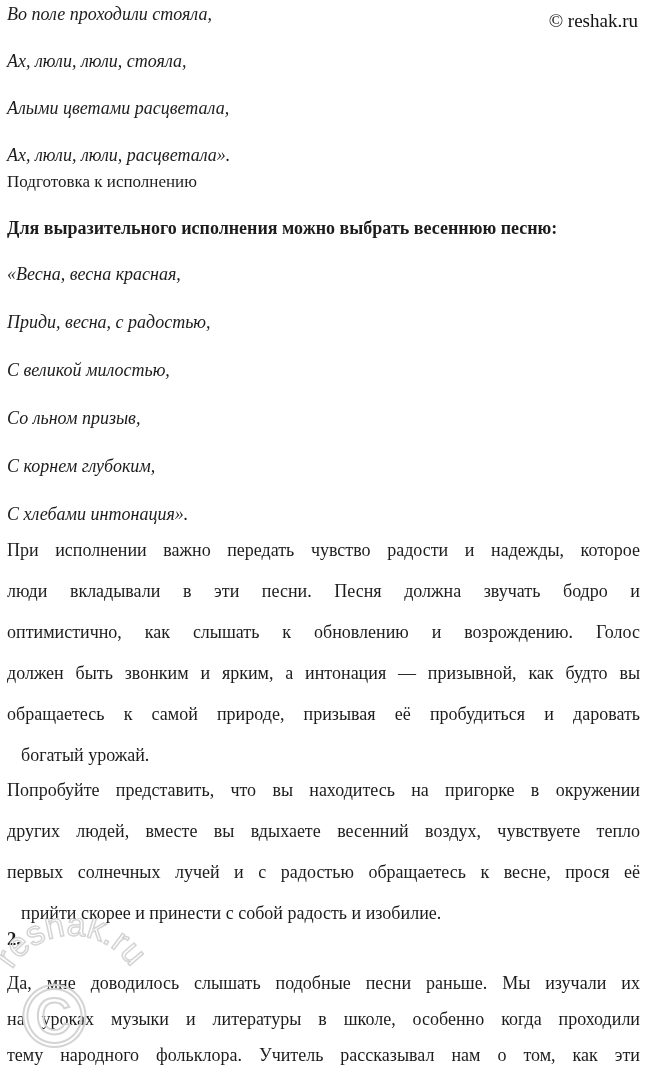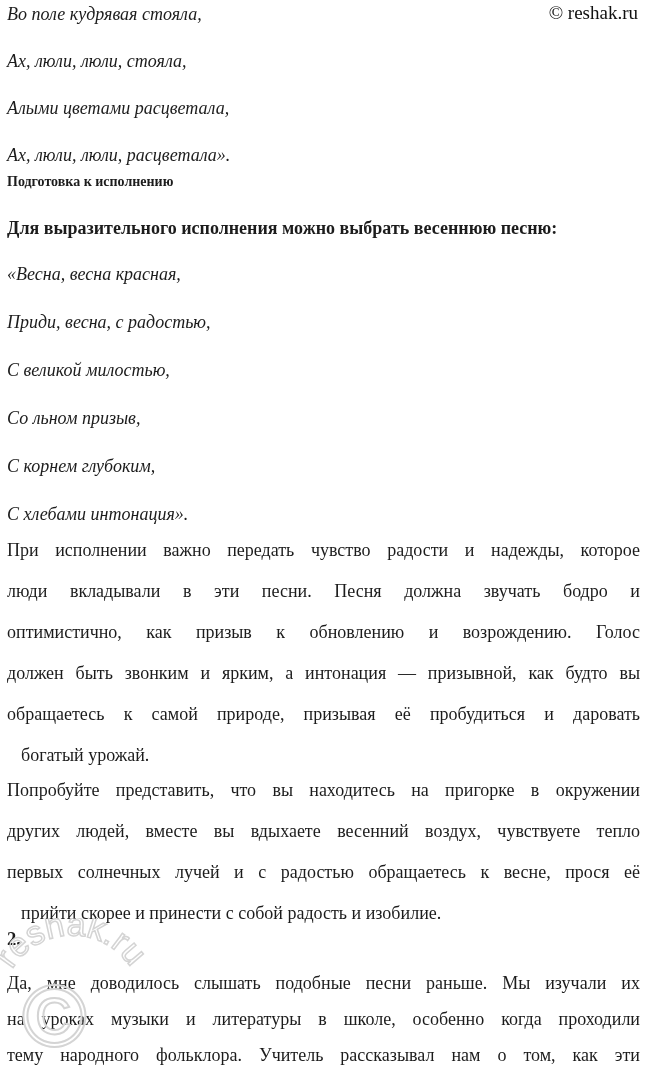--- a/index.html
+++ b/index.html
@@ -10,39 +10,39 @@
     box-sizing: border-box;
     padding: 3px 7px 0 7px;
     overflow: hidden;
     background: #ffffff;
     color: #1c1c1c;
     font-family: "Liberation Serif", serif;
     font-size: 18px;
   }
   .brand {
     position: absolute;
-    top: 2px;
+    top: 10px;
     right: 9px;
     font-size: 19px;
     font-family: "Liberation Serif", serif;
     color: #111111;
     white-space: nowrap;
   }
   p, h3 { margin: 0; padding: 0; font-weight: normal; }
   .lyric {
     font-style: italic;
     line-height: 23px;
     margin: 0 0 24px 0;
   }
   .lyric.tight { margin-bottom: 3px; }
   .lyric.mb25 { margin-bottom: 25px; font-family: Liberation Serif, serif; }
   .lyric.prepara { margin-bottom: 4px; }
   .heading {
-    font-weight: bold;
-    font-size: 14px;
+    font-weight: normal;
+    font-size: 17px;
     line-height: 23px;
     margin: 0 0 24px 0;
   }
   .intro {
     line-height: 23px;
     margin: 0 0 23px 0;
     font-weight: bold;
   }
   .para { margin: 0 0 -6px 0; }
   .jline {
@@ -66,40 +66,40 @@
     pointer-events: none;
   }
 </style>
 </head>
 <body>
 
 <div class="page">
 
   <div class="brand">© reshak.ru</div>
 
-  <p class="lyric">Во поле кудрявая стояла,</p>
+  <p class="lyric">Во поле проходили стояла,</p>
   <p class="lyric">Ах, люли, люли, стояла,</p>
   <p class="lyric">Алыми цветами расцветала,</p>
   <p class="lyric tight">Ах, люли, люли, расцветала».</p>
 
   <h3 class="heading">Подготовка к исполнению</h3>
 
   <p class="intro">Для выразительного исполнения можно выбрать весеннюю песню:</p>
 
   <p class="lyric mb25">«Весна, весна красная,</p>
   <p class="lyric mb25">Приди, весна, с радостью,</p>
   <p class="lyric mb25">С великой милостью,</p>
   <p class="lyric mb25">Со льном призыв,</p>
   <p class="lyric mb25">С корнем глубоким,</p>
   <p class="lyric prepara">С хлебами интонация».</p>
 
   <div class="para">
     <div class="jline">При исполнении важно передать чувство радости и надежды, которое</div>
     <div class="jline">люди вкладывали в эти песни. Песня должна звучать бодро и</div>
-    <div class="jline">оптимистично, как призыв к обновлению и возрождению. Голос</div>
+    <div class="jline">оптимистично, как слышать к обновлению и возрождению. Голос</div>
     <div class="jline">должен быть звонким и ярким, а интонация — призывной, как будто вы</div>
     <div class="jline">обращаетесь к самой природе, призывая её пробудиться и даровать</div>
     <div class="jline end">богатый урожай.</div>
   </div>
 
   <div class="para">
     <div class="jline">Попробуйте представить, что вы находитесь на пригорке в окружении</div>
     <div class="jline">других людей, вместе вы вдыхаете весенний воздух, чувствуете тепло</div>
     <div class="jline">первых солнечных лучей и с радостью обращаетесь к весне, прося её</div>
     <div class="jline end">прийти скорее и принести с собой радость и изобилие.</div>

